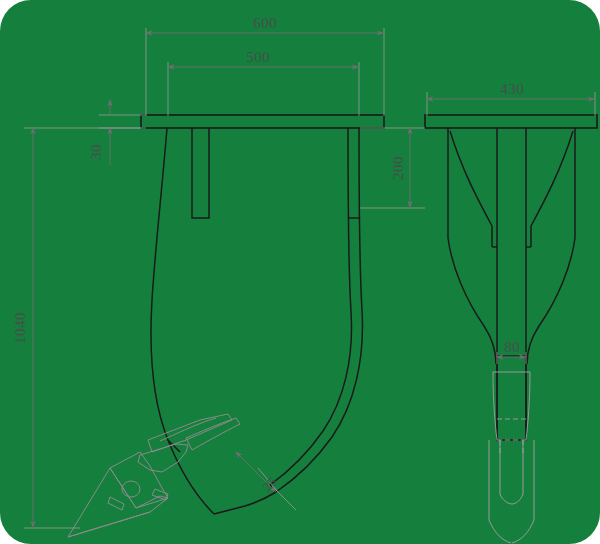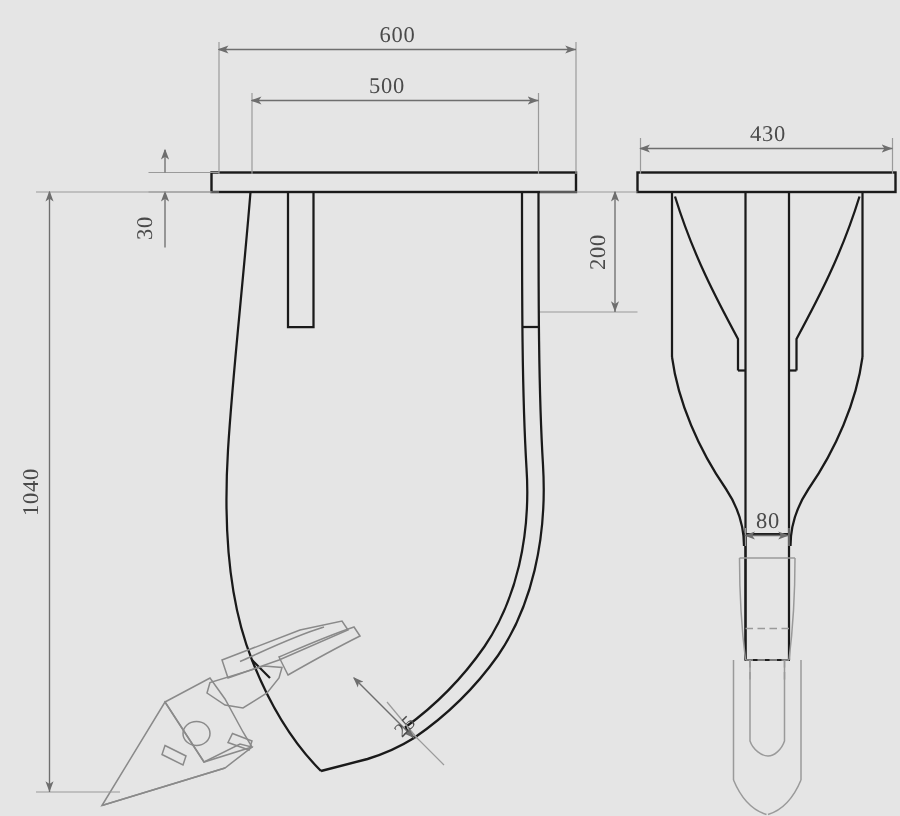--- a/index.html
+++ b/index.html
@@ -4,23 +4,24 @@
 <style>
   html, body {
     margin: 0;
     padding: 0;
     background: #ffffff;
   }
   #drawing-root {
     position: relative;
     width: 600px;
     height: 544px;
-    background: #e5e5e5;
+    background: #15803d;
     font-family: "Liberation Serif", "DejaVu Serif", serif;
     overflow: hidden;
+    border-radius: 31px;
   }
   svg.cad {
     position: absolute;
     left: 0;
     top: 0;
     width: 600px;
     height: 544px;
   }
   .dim-text {
     font-family: "Liberation Serif", "DejaVu Serif", serif;

